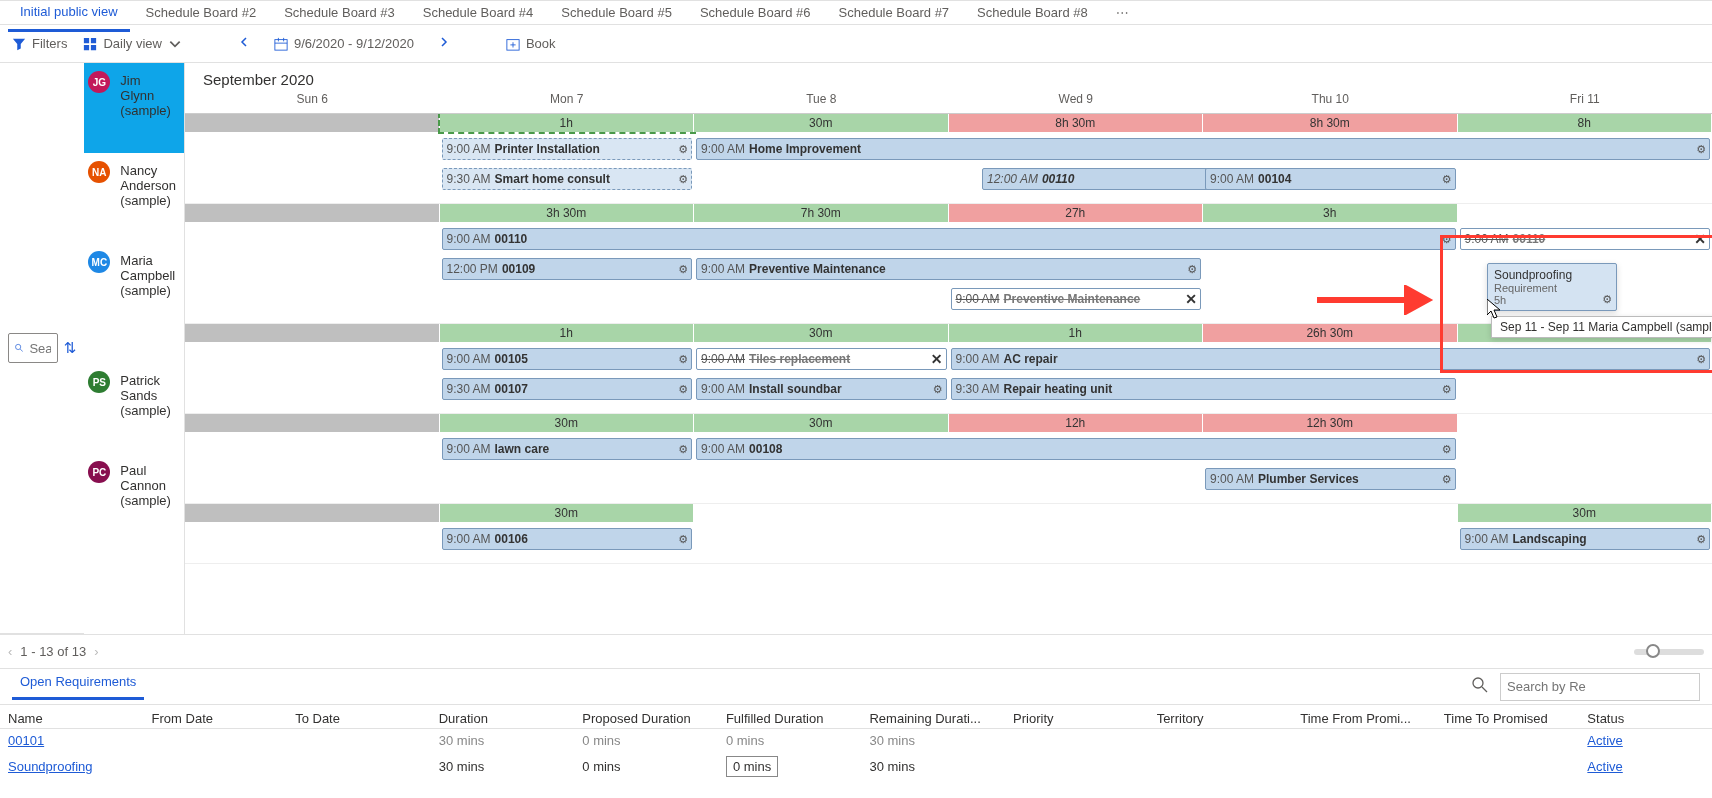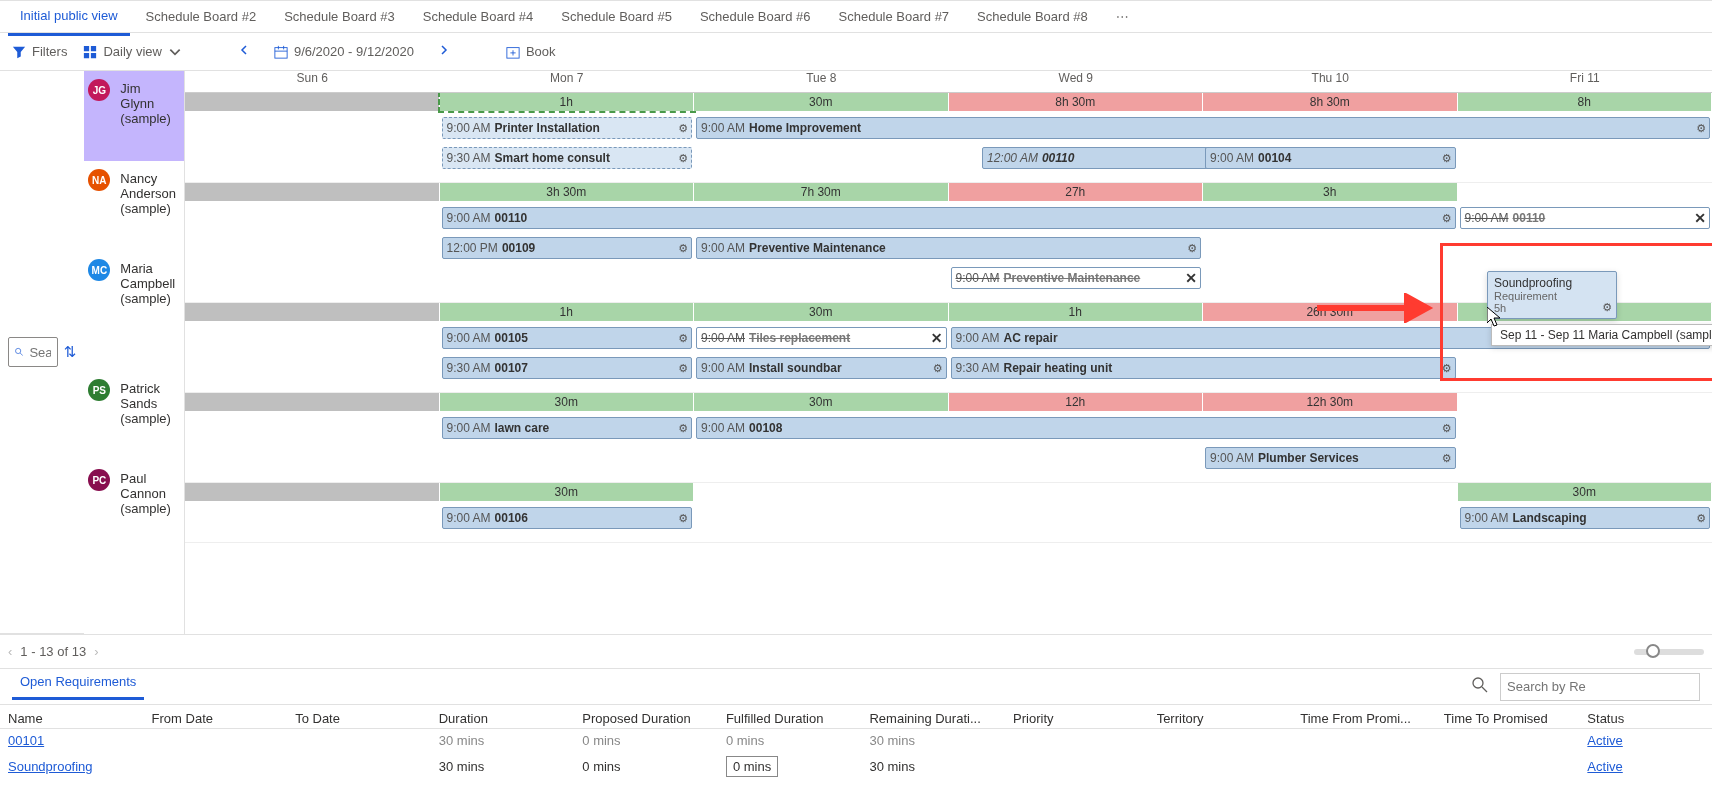--- a/index.html
+++ b/index.html
@@ -1,40 +1,40 @@
 <!DOCTYPE html>
 <html><head>
 <meta charset="utf-8">
 <style>
 *{box-sizing:border-box;margin:0;padding:0;font-family:"Segoe UI",Arial,sans-serif}
 body{font-size:13px;color:#323130;background:#fff;overflow:hidden}
 .app{width:1712px;height:798px;display:flex;flex-direction:column;border-top:1px solid #e1e1e1}
 
-.tabs-row{display:flex;align-items:center;height:32px;border-bottom:1px solid #e1e1e1;padding:6px 8px;gap:4px}
+.tabs-row{display:flex;align-items:center;height:24px;border-bottom:1px solid #e1e1e1;padding:6px 8px;gap:4px}
 .tab{padding:0 12px;height:38px;display:flex;align-items:center;color:#605e5c;cursor:pointer;white-space:nowrap}
 .tab.active{color:#1e5bd6;border-bottom:3px solid #1e5bd6;font-weight:500}
 .tab-ellipsis{padding:0 12px;color:#605e5c;cursor:pointer}
 
 .toolbar{display:flex;align-items:center;height:38px;gap:16px;padding:0 12px;border-bottom:1px solid #e1e1e1}
 .tool-btn{display:flex;align-items:center;gap:6px;color:#605e5c;cursor:pointer}
 .tool-btn svg{width:14px;height:14px}
 .chev{width:12px;height:12px;fill:#605e5c}
 .nav-arrow{padding:4px 8px;cursor:pointer}
 .date-range{display:flex;align-items:center;gap:6px;color:#605e5c}
 
 .main{flex:1;display:flex;overflow:hidden}
 .left-col{width:185px;border-right:1px solid #e1e1e1;display:flex;flex-direction:row}
 .search-row{display:flex;align-items:center;gap:6px;padding:8px;border-bottom:1px solid #e1e1e1}
 .search-box{flex:1;height:30px;border:1px solid #8a8886;display:flex;align-items:center;padding:0 6px;gap:6px;border-radius:2px}
 .search-box input{border:none;outline:none;width:100%;font-size:13px}
 .swap-icon{cursor:pointer;color:#1e5bd6;font-size:15px}
 
 .resource-list{flex:1}
 .res-row{display:flex;align-items:flex-start;padding:8px 8px 8px 6px;gap:8px;border-bottom:1px solid transparent}
-.res-row.sel{background:#c4b5fd}
+.res-row.sel{background:#0ea5e9}
 .avatar{width:22px;height:22px;border-radius:50%;color:#fff;font-size:10px;font-weight:600;display:flex;align-items:center;justify-content:center;flex-shrink:0;position:relative;left:-2px}
 .res-name{font-size:13px;padding-top:2px}
 
 .sched{flex:1;display:flex;flex-direction:column;overflow:hidden;position:relative}
 .month-hdr{padding:8px 18px 4px;font-size:15px;color:#323130;font-weight:400}
 .day-hdr{display:flex;height:22px;border-bottom:1px solid #ccc}
 .day-cell{flex:1;text-align:center;font-size:12px;color:#605e5c}
 .grid{flex:1;position:relative;overflow:auto}
 .grid-inner{position:relative;min-height:440px}
 
@@ -175,20 +175,21 @@
             <div class="res-name">Patrick Sands (sample)</div>
           </div>
           <div class="res-row" style="height: 60px;">
             <div class="avatar" style="background: rgb(136, 14, 79);">PC</div>
             <div class="res-name">Paul Cannon (sample)</div>
           </div>
         </div>
     </div>
 
     <div class="sched">
+      <div class="month-hdr">September 2020</div>
       <div class="day-hdr" id="day-hdr">
           <div class="day-cell">Sun 6</div>
           <div class="day-cell">Mon 7</div>
           <div class="day-cell">Tue 8</div>
           <div class="day-cell">Wed 9</div>
           <div class="day-cell">Thu 10</div>
           <div class="day-cell">Fri 11</div>
         </div>
       <div class="grid">
           <div class="grid-inner" id="grid-inner">

